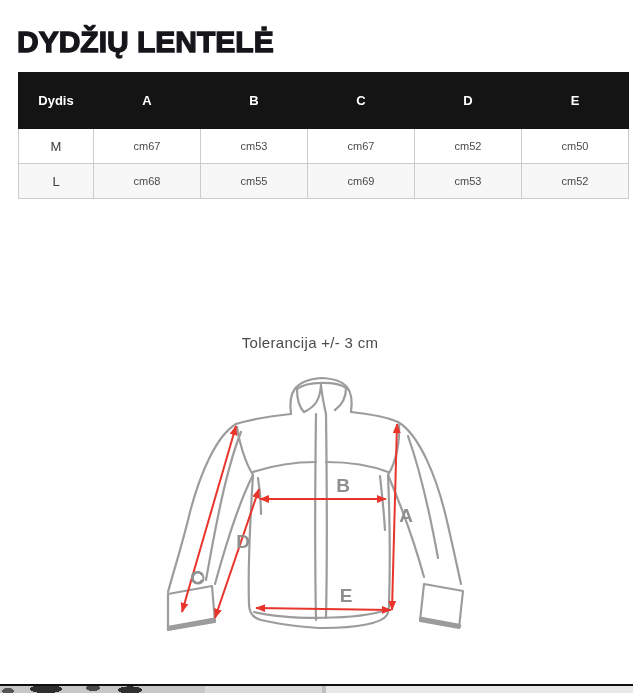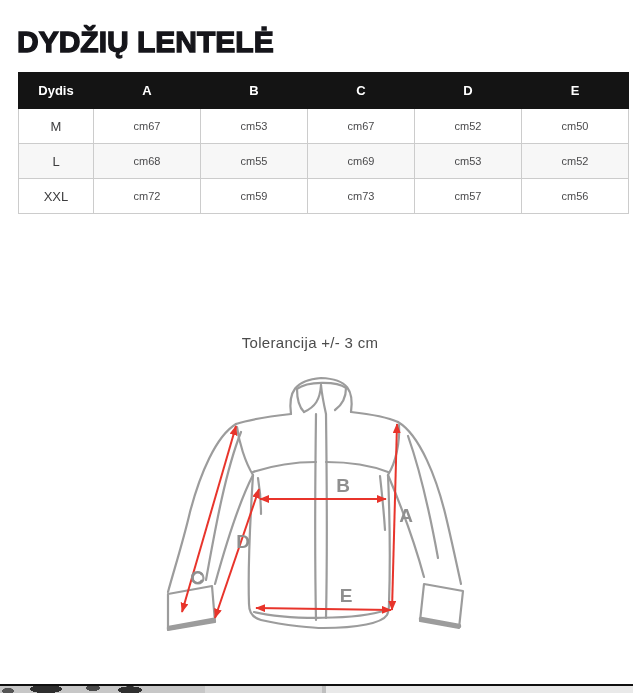--- a/index.html
+++ b/index.html
@@ -15,21 +15,21 @@
     margin-top:17px;
     -webkit-text-stroke:1.3px var(--title-color,#15151a);
   }
   
   .size-table-wrap{position:absolute;left:18px;top:72px;width:610px;}
   table.size-table{
     width:610px;border-collapse:collapse;table-layout:fixed;
   }
   table.size-table th{
     background:var(--header-bg,#141414);color:var(--header-text,#ffffff);
-    font-size:13px;font-weight:bold;height:31px;padding:2px;text-align:center;
+    font-size:13px;font-weight:bold;height:31px;padding:12px;text-align:center;
     border:1px solid var(--header-bg,#141414);
   }
   table.size-table td{
     border:1px solid var(--table-border,#cccccc);
     height:34px;text-align:center;vertical-align:middle;
     font-size:11px;color:var(--cell-text,#4a4a4c);background:#ffffff;padding:0;
   }
   table.size-table td.size-col{font-size:13px;color:var(--size-text,#3c3c3e);}
   table.size-table tr:nth-child(even) td{background:var(--row-stripe,#f7f7f7);}
   
@@ -92,28 +92,20 @@
           <td>cm52</td>
           <td>cm50</td>
         </tr>
         <tr>
           <td class="size-col">L</td>
           <td>cm68</td>
           <td>cm55</td>
           <td>cm69</td>
           <td>cm53</td>
           <td>cm52</td>
-        </tr>
-        <tr>
-          <td class="size-col">XXL</td>
-          <td>cm72</td>
-          <td>cm59</td>
-          <td>cm73</td>
-          <td>cm57</td>
-          <td>cm56</td>
         </tr>
       </tbody>
     </table>
   </div>
 
   <div class="tolerance-note">Tolerancija +/- 3 cm</div>
 
   <div class="diagram-wrap">
     <svg width="330" height="300" viewBox="0 0 330 300" xmlns="http://www.w3.org/2000/svg">
       <defs>

